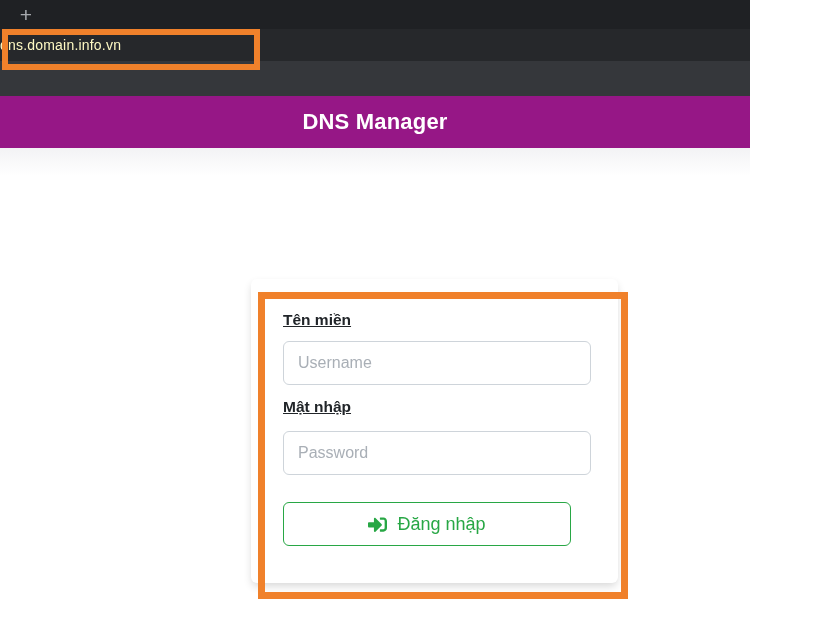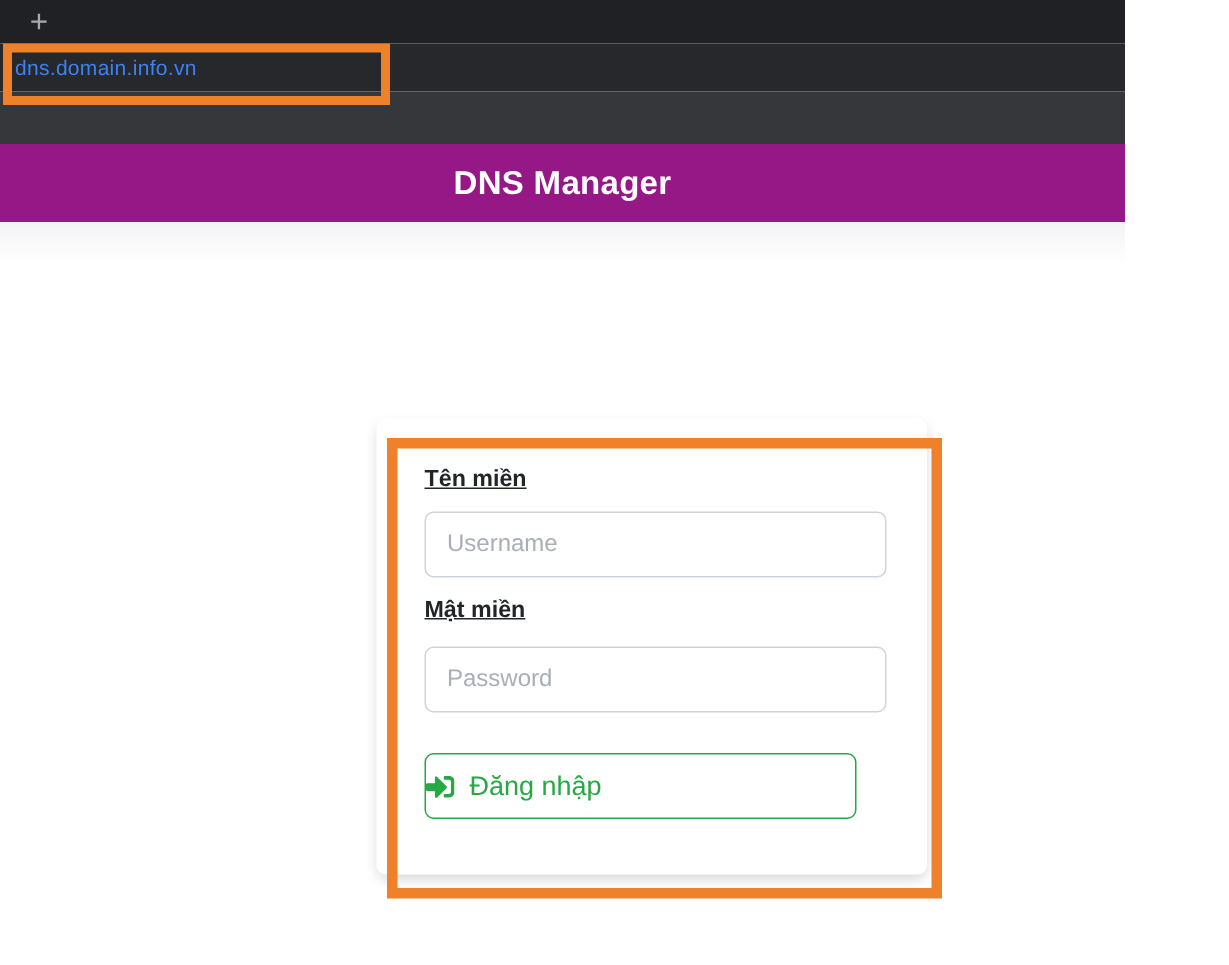--- a/index.html
+++ b/index.html
@@ -25,22 +25,21 @@
     color: #a6a9ad; font-size: 21px; line-height: 22px;
     font-family: "Liberation Sans", sans-serif;
     cursor: pointer; padding: 0;
   }
   .address-row {
     position: absolute; left: 0; top: 29px; width: 750px; height: 32px;
     background: var(--c-addressbar_background, #26282b);
     display: flex; align-items: center;
   }
   .url-text {
-    margin-left: 10px;
-    color: #3b82f6; font-size: 14px; letter-spacing: .2px;
+    color: #fef9c3; font-size: 14px; letter-spacing: .2px;
     white-space: nowrap;
   }
   .toolbar-row {
     position: absolute; left: 0; top: 61px; width: 750px; height: 35px;
     background: var(--c-toolbar_background, #35373b);
   }
 
   
   .page-header {
     position: absolute; left: 0; top: 96px; width: 750px; height: 52px;
@@ -81,21 +80,21 @@
   .text-input::placeholder { color: #a9afb6; opacity: 1; }
   .input-username { top: 62px; }
   .input-password { top: 152px; }
   .login-button {
     position: absolute; left: 32px; top: 223px; width: 288px; height: 44px;
     background: #ffffff;
     border: 1px solid var(--c-button_green, #28a745);
     border-radius: 6px;
     color: var(--c-button_green, #28a745);
     font-size: 18px; font-family: "Liberation Sans", sans-serif;
-    display: flex; align-items: center; justify-content: flex-start;
+    display: flex; align-items: center; justify-content: center;
     gap: 10px; cursor: pointer;
   }
   .signin-svg { width: 19px; height: 19px; display: block; }
 
   
   .annotation {
     position: absolute; border-style: solid;
     border-color: var(--c-annotation_orange, #f0812b);
     background: transparent; pointer-events: none; z-index: 50;
   }
@@ -121,21 +120,21 @@
     <div class="page-title">DNS Manager</div>
   </div>
   <div class="header-shadow"></div>
 
   <div class="login-card">
 
     <label class="form-label label-username">Tên miền</label>
 
     <input class="text-input input-username" type="text" placeholder="Username" style="">
 
-    <label class="form-label label-password">Mật miền</label>
+    <label class="form-label label-password">Mật nhập</label>
 
     <input class="text-input input-password" type="text" placeholder="Password" style="">
 
     <button class="login-button">
       <span>
         <svg class="signin-svg" viewBox="0 0 512 512" aria-hidden="true">
           <path fill="#28a745" d="M416 448h-84c-6.6 0-12-5.4-12-12v-40c0-6.6 5.4-12 12-12h84c17.7 0 32-14.3 32-32V160c0-17.7-14.3-32-32-32h-84c-6.6 0-12-5.4-12-12V76c0-6.6 5.4-12 12-12h84c53 0 96 43 96 96v192c0 53-43 96-96 96zm-47-201L201 79c-15-15-41-4.5-41 17v96H24c-13.3 0-24 10.7-24 24v96c0 13.3 10.7 24 24 24h136v96c0 21.5 26 32 41 17l168-168c9.3-9.4 9.3-24.6 0-33.9z"></path>
         </svg>
       </span>
       <span>Đăng nhập</span>

